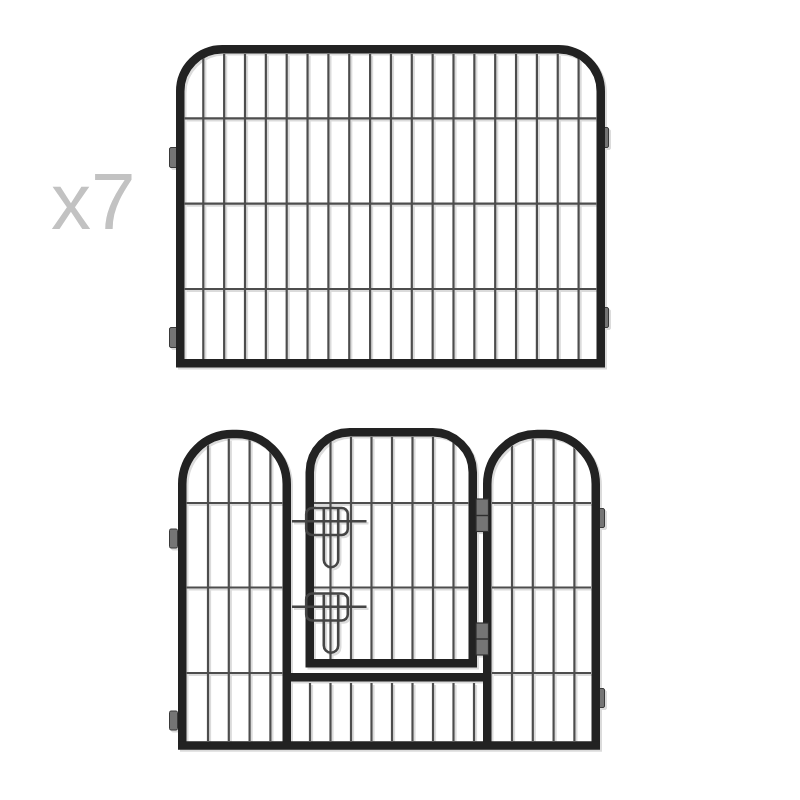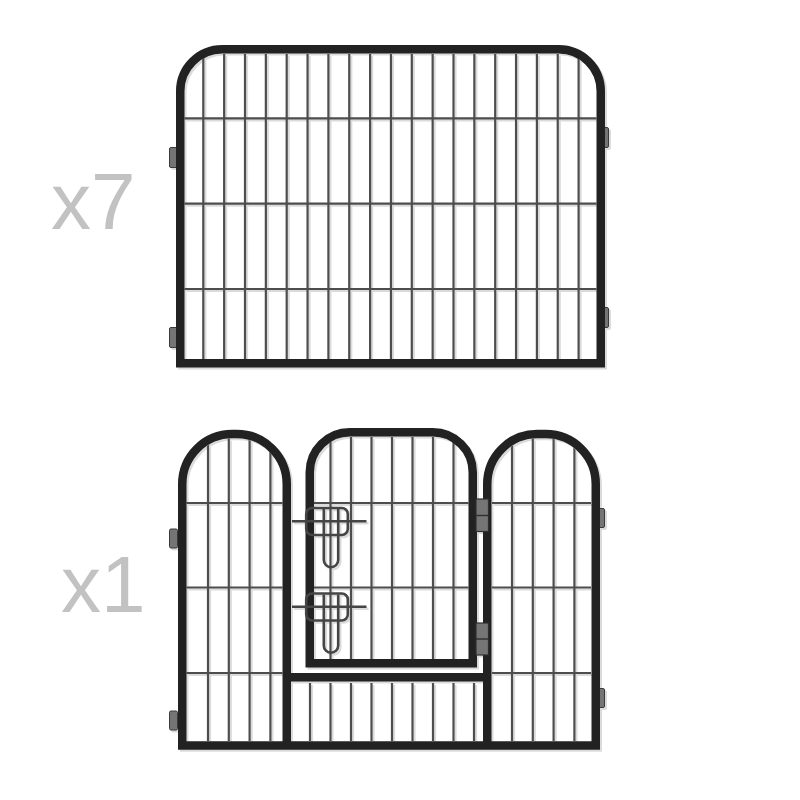--- a/index.html
+++ b/index.html
@@ -162,14 +162,13 @@
       </g>
     </g>
 
     <g class="shadowed">
       <line class="stake" x1="765.6" y1="253" x2="765.6" y2="555"></line>
       <path class="stake" stroke-linecap="round" d="M765.6,256 C765.6,243 771.5,239.6 777,239.9 C783.5,240.3 788.5,245 788,252 C787.6,258.5 783.5,265.5 777.5,268.5"></path>
     </g>
   </svg>
 
   <div class="qty" style="left:11px;top:162px;">x7</div>
-  <div class="qty" style="left:21px;top:545px;">x1</div>
 </div>
 
 </body></html>

